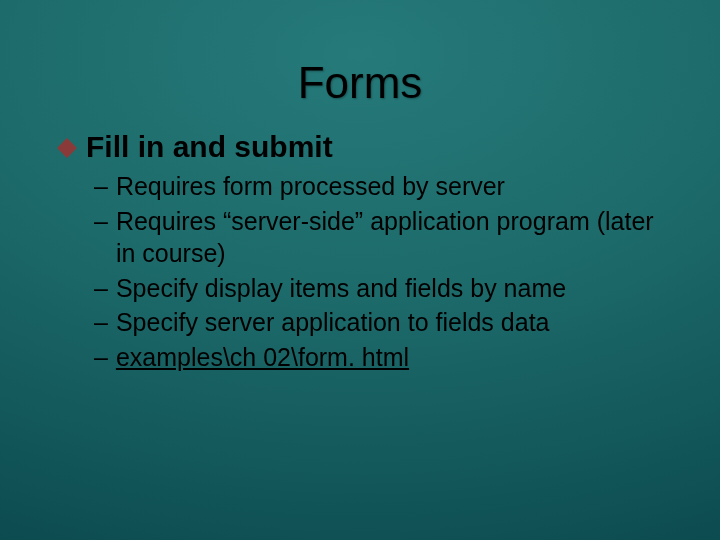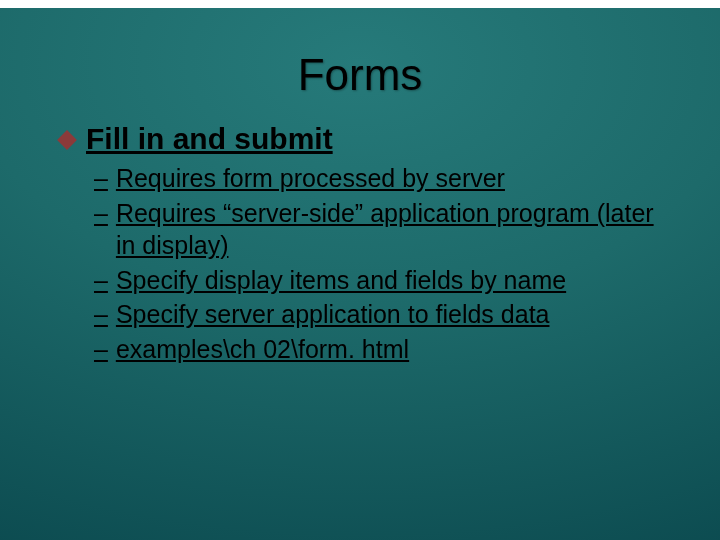--- a/index.html
+++ b/index.html
@@ -16,28 +16,26 @@
     font-family: Verdana, Geneva, sans-serif;
     color: #000;
     position: relative;
     box-sizing: border-box;
   }
   .title {
     text-align: center;
     font-family: Arial, Helvetica, sans-serif;
     font-size: 44px;
     font-weight: 400;
-    padding-top: 42px;
+    padding-top: 58px;
     color: #000;
     text-shadow: 1px 1px 2px rgba(0,0,0,0.3);
-    margin-top: 8px;
   }
   .body {
     padding: 22px 60px 0 60px;
-    text-decoration: underline;
   }
   .level1 {
     display: flex;
     align-items: flex-start;
     font-size: 30px;
     font-weight: 700;
     color: #000;
     margin-bottom: 6px;
   }
   .diamond {
@@ -82,21 +80,21 @@
       <span class="diamond"></span>
       <span>Fill in and submit</span>
     </div>
     <div class="level2">
       <div class="sub-item">
         <span class="dash">–</span>
         <span class="sub-text">Requires form processed by server</span>
       </div>
       <div class="sub-item">
         <span class="dash">–</span>
-        <span class="sub-text">Requires “server-side” application program (later in display)</span>
+        <span class="sub-text">Requires “server-side” application program (later in course)</span>
       </div>
       <div class="sub-item">
         <span class="dash">–</span>
         <span class="sub-text">Specify display items and fields by name</span>
       </div>
       <div class="sub-item">
         <span class="dash">–</span>
         <span class="sub-text">Specify server application to fields data</span>
       </div>
       <div class="sub-item">

